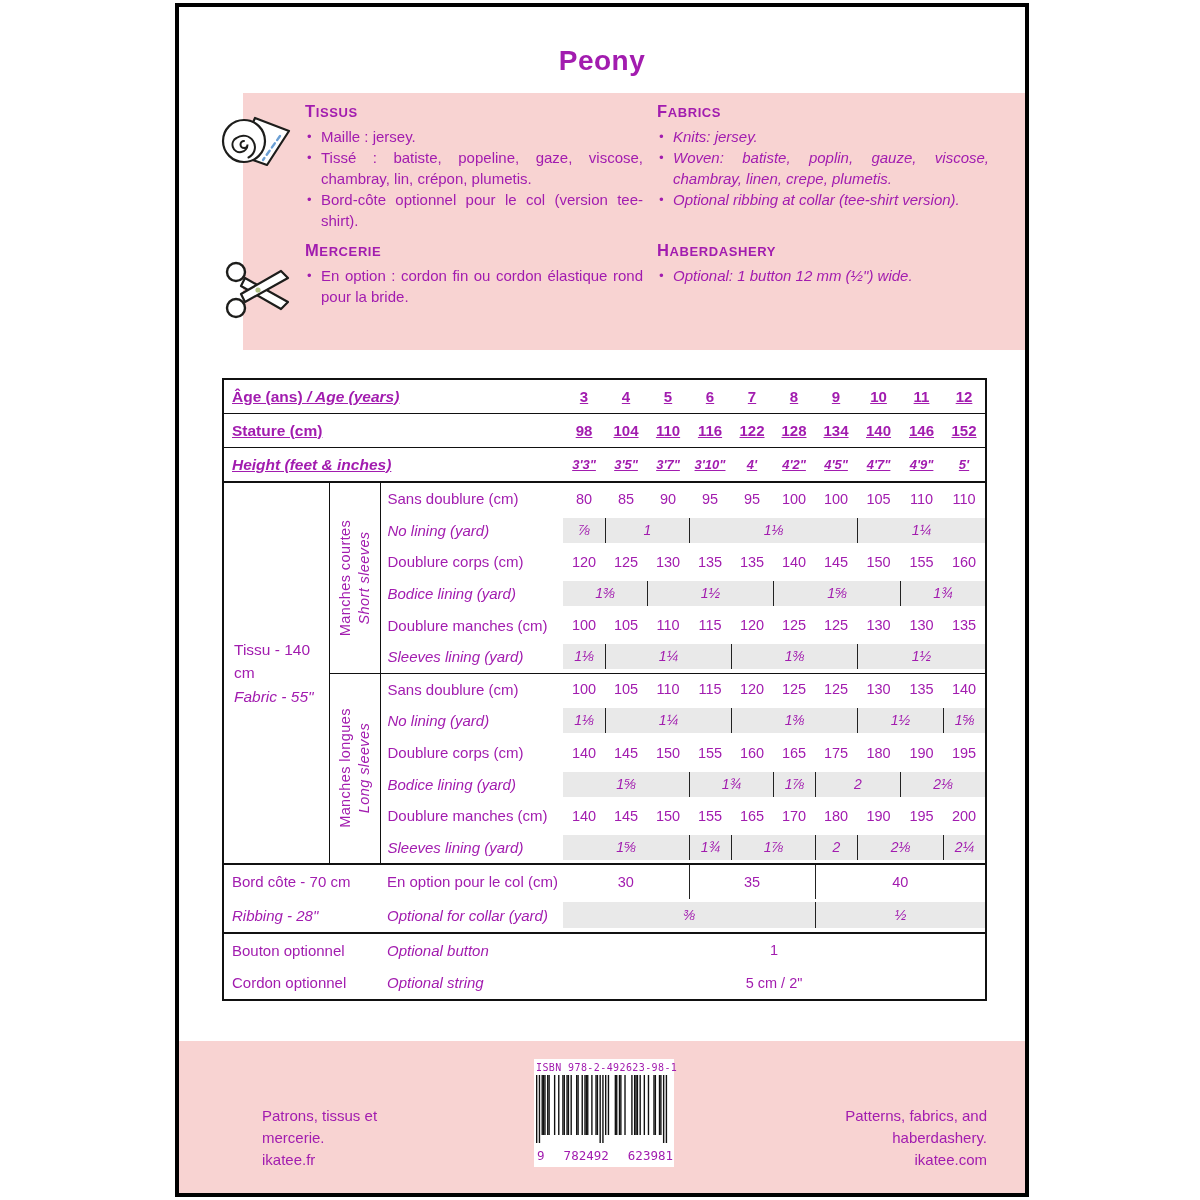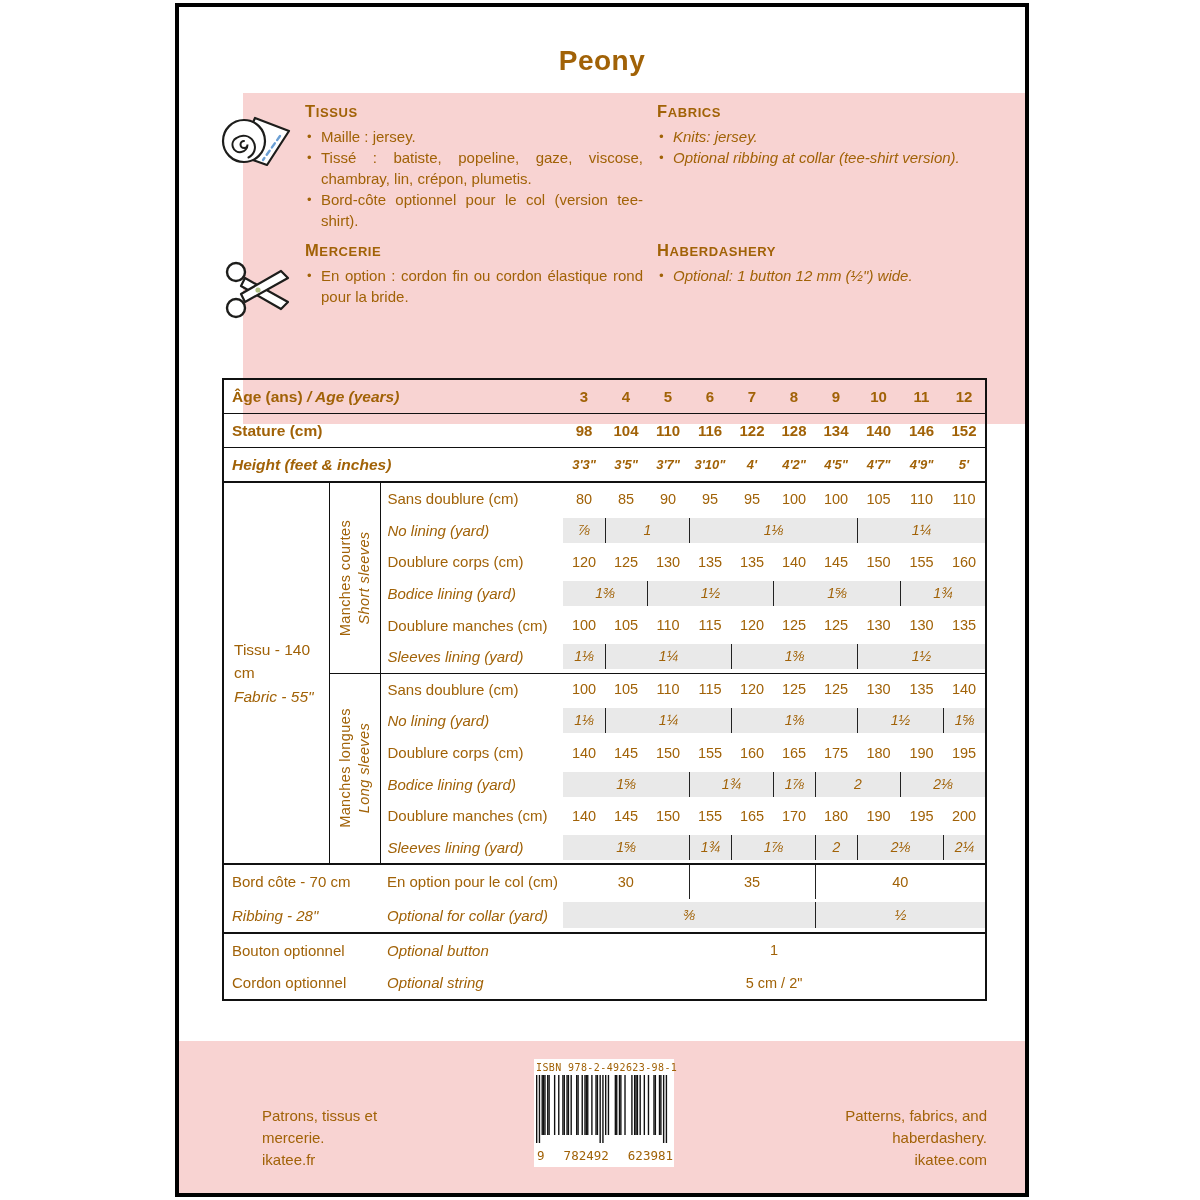--- a/index.html
+++ b/index.html
@@ -1,36 +1,36 @@
 <!DOCTYPE html>
 <html style="--pink: #f8d3d2; --gray: #e9e9e9;"><head>
 <meta charset="utf-8">
 <style>
   html,body{margin:0;padding:0;background:#fff;}
   .canvas{position:relative;width:1200px;height:1200px;background:#fff;overflow:hidden;
-          font-family:"Liberation Sans",sans-serif;color:#a16207;}
+          font-family:"Liberation Sans",sans-serif;color:#a21caf;}
   .page{position:absolute;left:175px;top:3px;width:854px;height:1194px;border:4px solid #000;
         box-sizing:border-box;background:#fff;}
   .title{position:absolute;left:0;top:38px;width:100%;text-align:center;margin:0;
          font-size:28px;font-weight:700;letter-spacing:.5px;}
   
-  .pinkbox{position:absolute;left:64px;top:86px;right:0;height:331px;background:var(--pink);}
+  .pinkbox{position:absolute;left:64px;top:86px;right:0;height:257px;background:var(--pink);}
   .sec{position:absolute;width:338px;}
   .sechead{font-weight:700;font-size:13px;letter-spacing:.6px;text-transform:uppercase;margin:0 0 5px 0;}
   .sechead::first-letter{font-size:16.5px;}
   .sec ul{margin:0;padding:0;list-style:none;}
   .sec li{position:relative;padding-left:16px;font-size:15px;line-height:21px;text-align:justify;}
   .sec li::before{content:"•";position:absolute;left:2px;font-size:13px;}
   .sec.en li{font-style:italic;}
   .icon{position:absolute;}
   
   .tablewrap{position:absolute;left:43px;top:371px;}
   table.sz{border-collapse:collapse;table-layout:fixed;width:763px;border:2.6px solid #111;}
   table.sz td{padding:0;vertical-align:middle;overflow:hidden;}
-  .hrow td{height:33px;}
+  .hrow td{height:33px;text-decoration:underline;}
   .hr1 td,.hr2 td{border-bottom:1.2px solid #111;}
   .hlabel{text-align:left;padding-left:8px !important;font-size:15.5px;font-weight:700;}
   .hlabel .it{font-style:italic;}
   .num{text-align:center;font-size:14.5px;}
   .hb{font-weight:700;font-size:15px;text-align:center;}
   .hi{font-weight:700;font-style:italic;font-size:13px;text-align:center;}
   .brow td{height:31.6px;}
   .bfirst td{border-top:2.6px solid #111;}
   .secstart td{border-top:1.5px solid #111;}
   .fab{text-align:left;padding-left:10px !important;font-size:15.5px;line-height:1.5;}
@@ -74,20 +74,21 @@
         <ul>
           <li>Maille : jersey.</li>
           <li>Tissé : batiste, popeline, gaze, viscose, chambray, lin, crépon, plumetis.</li>
           <li>Bord-côte optionnel pour le col (version tee-shirt).</li>
         </ul>
       </div>
       <div class="sec en" style="left:414px;top:9px;width:332px;">
         <p class="sechead">Fabrics</p>
         <ul>
           <li>Knits: jersey.</li>
+          <li>Woven: batiste, poplin, gauze, viscose, chambray, linen, crepe, plumetis.</li>
           <li>Optional ribbing at collar (tee-shirt version).</li>
         </ul>
       </div>
       <div class="sec" style="left:62px;top:148px;">
         <p class="sechead">Mercerie</p>
         <ul>
           <li>En option : cordon fin ou cordon élastique rond pour la bride.</li>
         </ul>
       </div>
       <div class="sec en" style="left:414px;top:148px;width:332px;">

